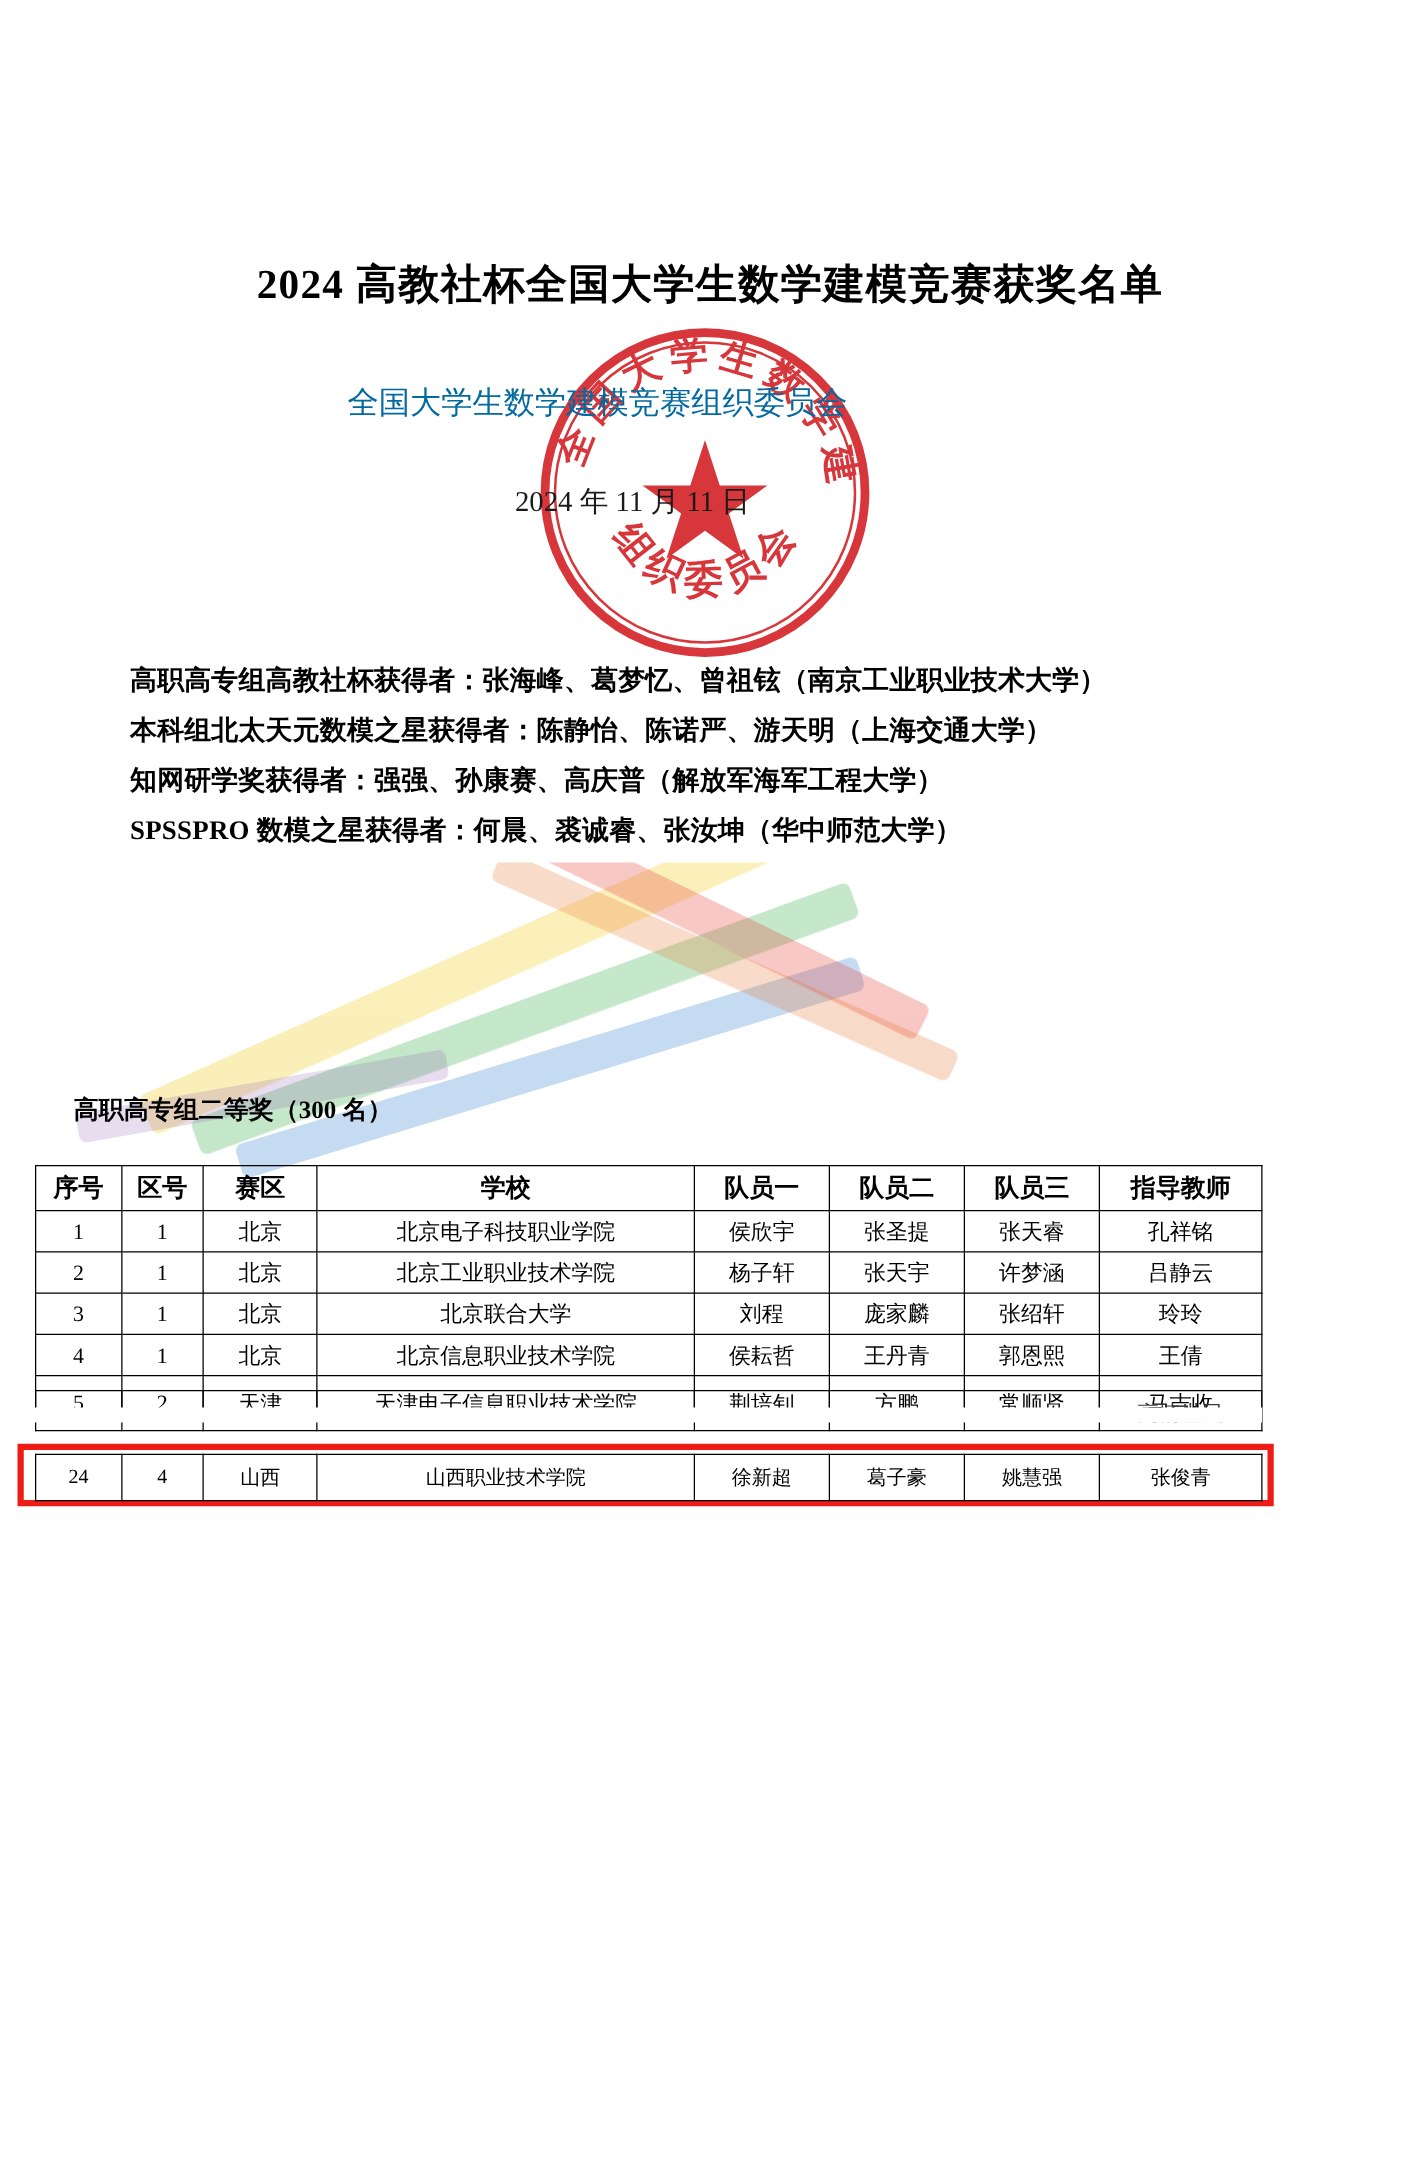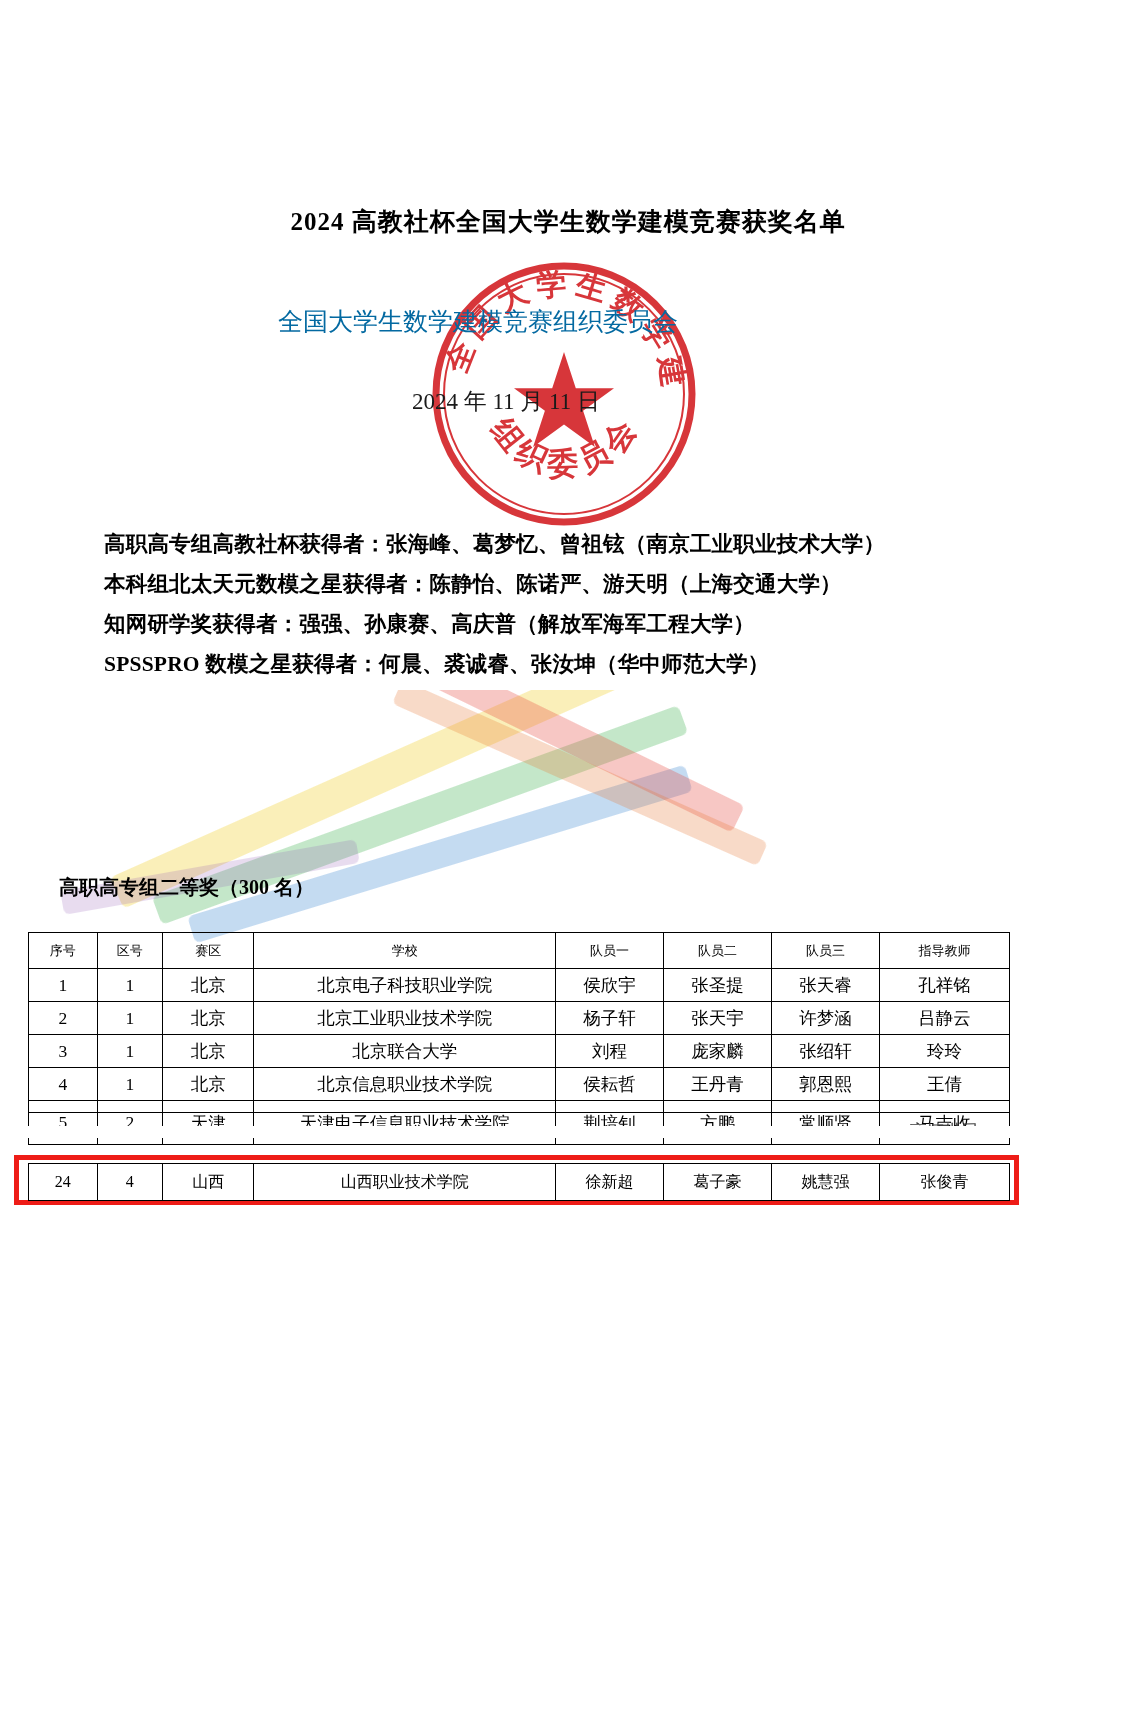--- a/index.html
+++ b/index.html
@@ -37,21 +37,21 @@
   .r4 { left: 330px; top: 20px;  width: 430px; height: 30px; background: #e84a3f; transform: rotate(26deg); border-radius: 6px; opacity: .30;}
   .r5 { left: 380px; top: 70px;  width: 400px; height: 26px; background: #e8752f; transform: rotate(24deg); border-radius: 6px; opacity: .26;}
   .r6 { left: 60px;  top: 175px; width: 300px; height: 24px; background: #8e56b5; transform: rotate(-10deg); border-radius: 6px; opacity: .20;}
 
   
   .doc-title {
     position: absolute;
     left: 0; top: 205px;
     width: 1136px;
     text-align: center;
-    font-size: 25px;
+    font-size: 33px;
     font-weight: bold;
     letter-spacing: 1px;
     z-index: 3;
   }
 
   .doc-org {
     position: absolute;
     left: 0; top: 305px;
     width: 956px;
     text-align: center;
@@ -119,23 +119,23 @@
   table.awards-table td {
     border: 1px solid #000;
     text-align: center;
     font-size: 17.5px;
     height: 30px;
     padding: 1px 2px;
     overflow: hidden;
     white-space: nowrap;
   }
   table.awards-table thead th {
-    font-weight: normal;
+    font-weight: bold;
     height: 33px;
-    font-size: 13px;
+    font-size: 20px;
   }
   col.c-idx    { width: 66px; }
   col.c-zone   { width: 63px; }
   col.c-area   { width: 88px; }
   col.c-school { width: 290px; }
   col.c-m1     { width: 104px; }
   col.c-m2     { width: 104px; }
   col.c-m3     { width: 104px; }
   col.c-teach  { width: 125px; }
 

